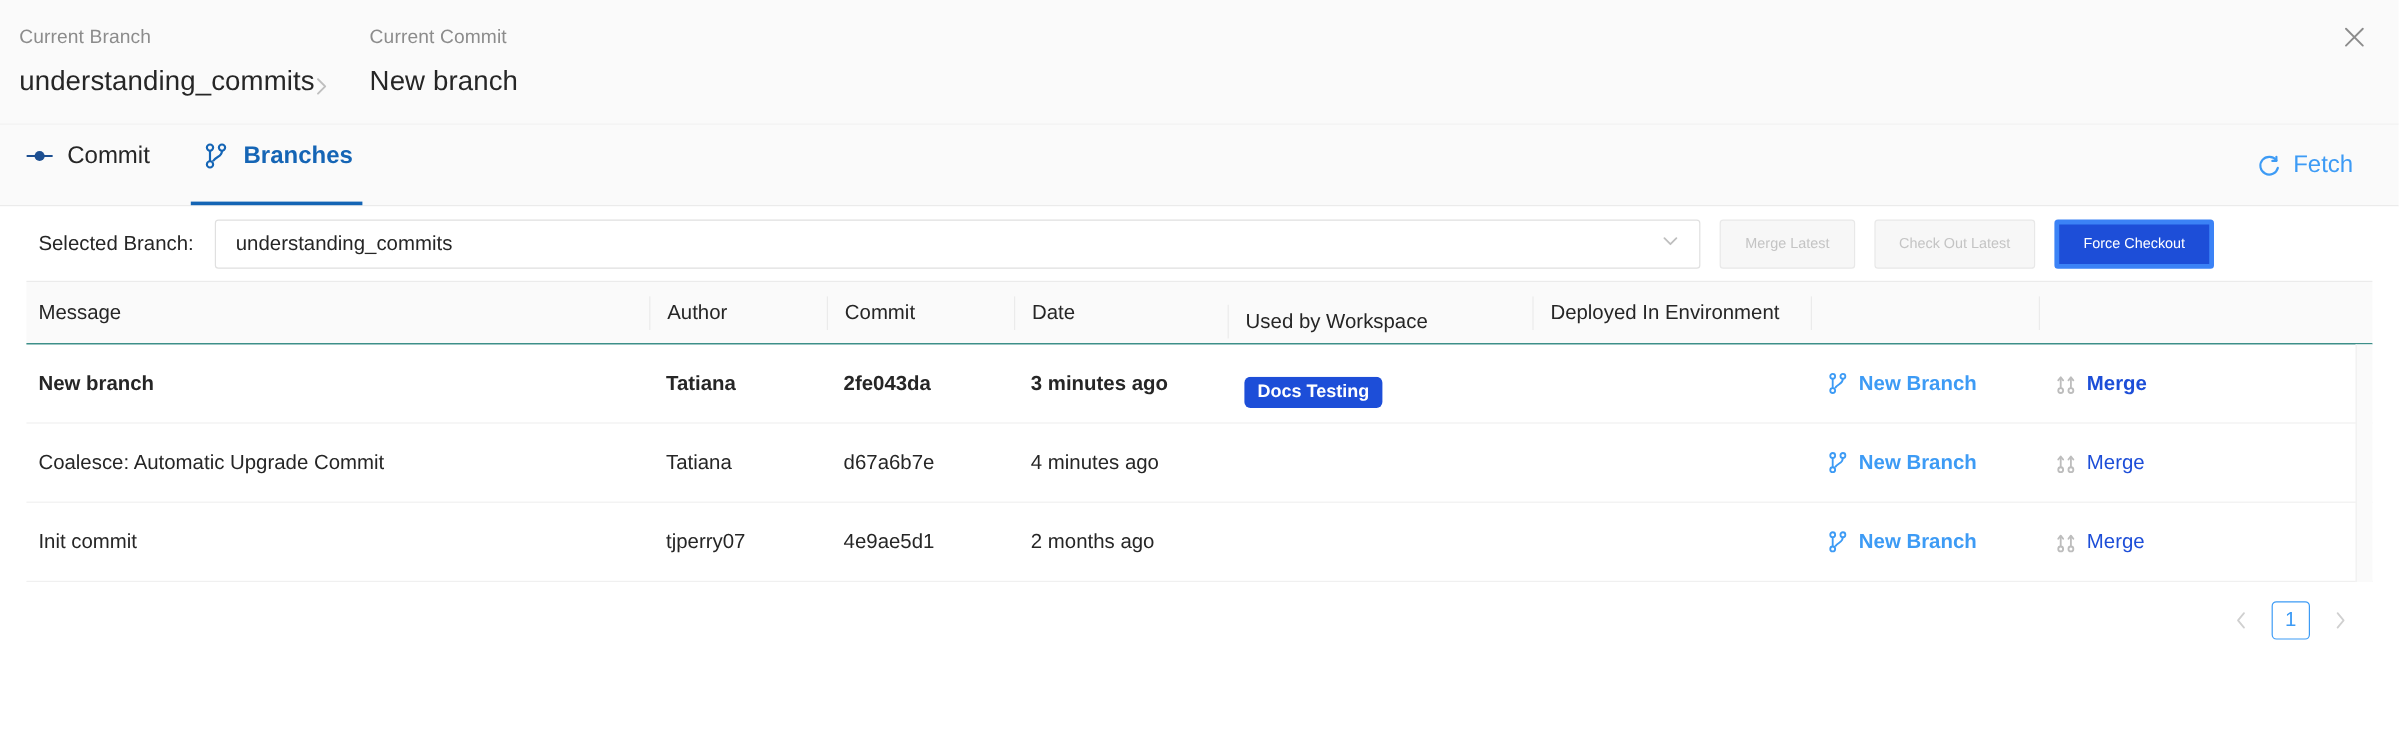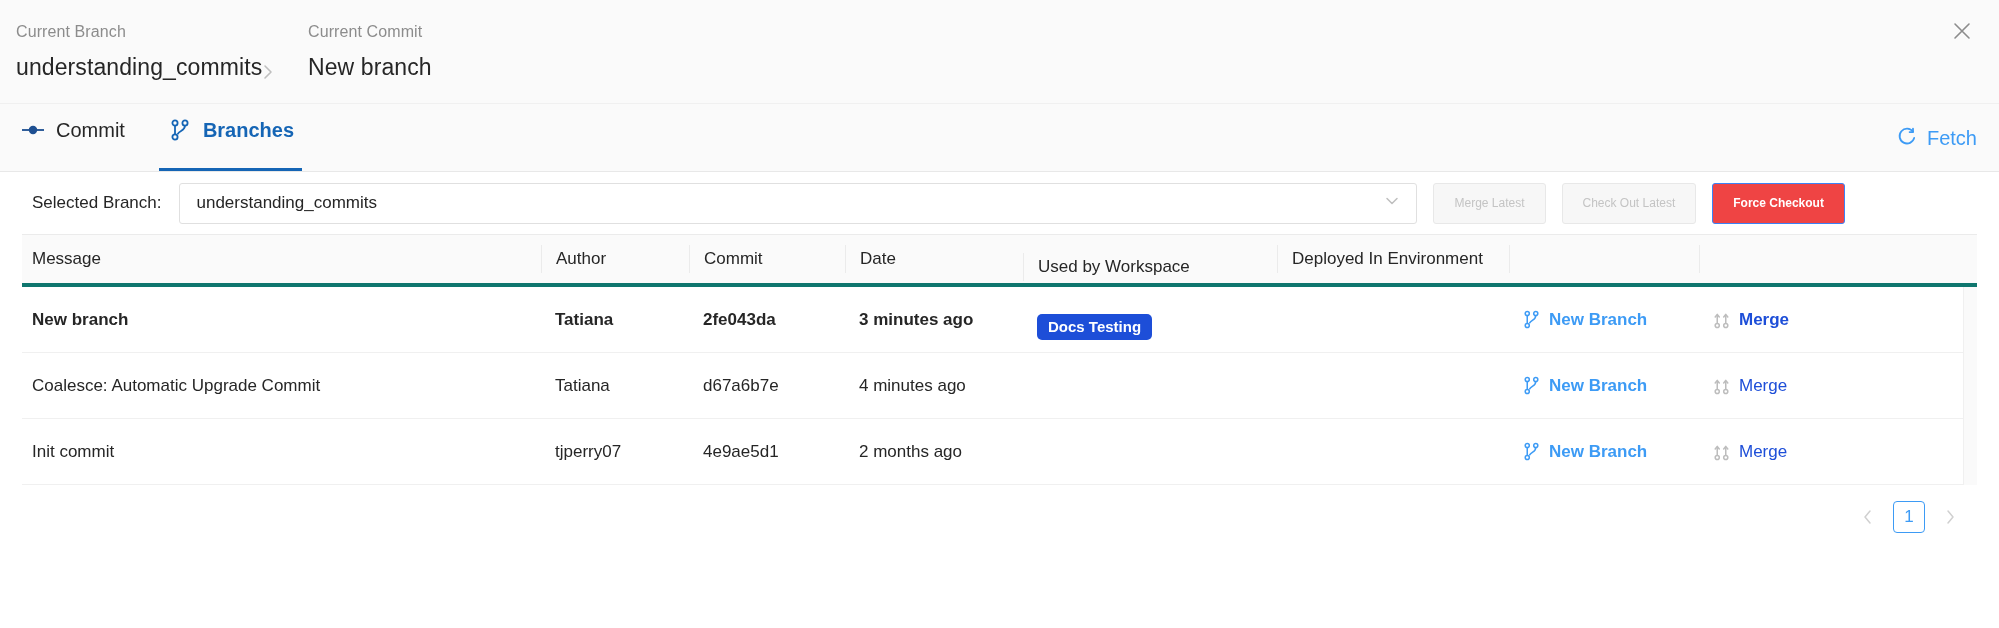--- a/index.html
+++ b/index.html
@@ -104,25 +104,25 @@
     position: absolute;
     left: 0; right: 10px; bottom: 0;
     height: 3px;
     background: #1565b5;
   }
   .tab-commit { padding-left: 8px; padding-right: 34px; }
   .tab-commit .tab-ico { color: #1d4f91; }
 
   .fetch-btn {
     position: absolute;
-    right: 22px;
+    right: 38px;
     top: 50%;
     transform: translateY(-50%);
     display: flex;
-    align-items: flex-start;
+    align-items: flex-end;
     gap: 10px;
     color: #3d9bf5;
     font-size: 20px;
     cursor: pointer;
   }
   .fetch-btn .f-ico { display: flex; align-items: center; }
 
   
   .controls {
     position: relative;
@@ -171,43 +171,43 @@
     white-space: nowrap;
     cursor: pointer;
   }
   .btn.disabled {
     background: #f7f7f7;
     border: 1px solid #e8e8e8;
     color: #c4c4c4;
     cursor: default;
   }
   .btn.primary {
-    background: #ef4444;
-    border: 1px solid #3b82f6;
+    background: #1d4ed8;
+    border: 4px solid #3b82f6;
     color: #ffffff;
-    font-weight: 700;
+    font-weight: 400;
   }
 
   
   .table-wrap {
     position: relative;
     margin: 0 22px 0 22px;
     border-top: 1px solid #ebebeb;
     background: #fff;
   }
   .trow {
     display: flex;
     align-items: center;
     position: relative;
     border-bottom: 1px solid #f0f0f0;
   }
   .thead {
     height: 52px;
     background: #fafafa;
-    border-bottom: 4px solid #0f766e;
+    border-bottom: 1px solid #0f766e;
   }
   .thead .cell {
     font-size: 17px;
     color: #262626;
     height: 28px;
     display: flex;
     align-items: center;
   }
   .thead .cell.div { border-left: 1px solid #ebebeb; }
   .tbody .trow { height: 66px; }

